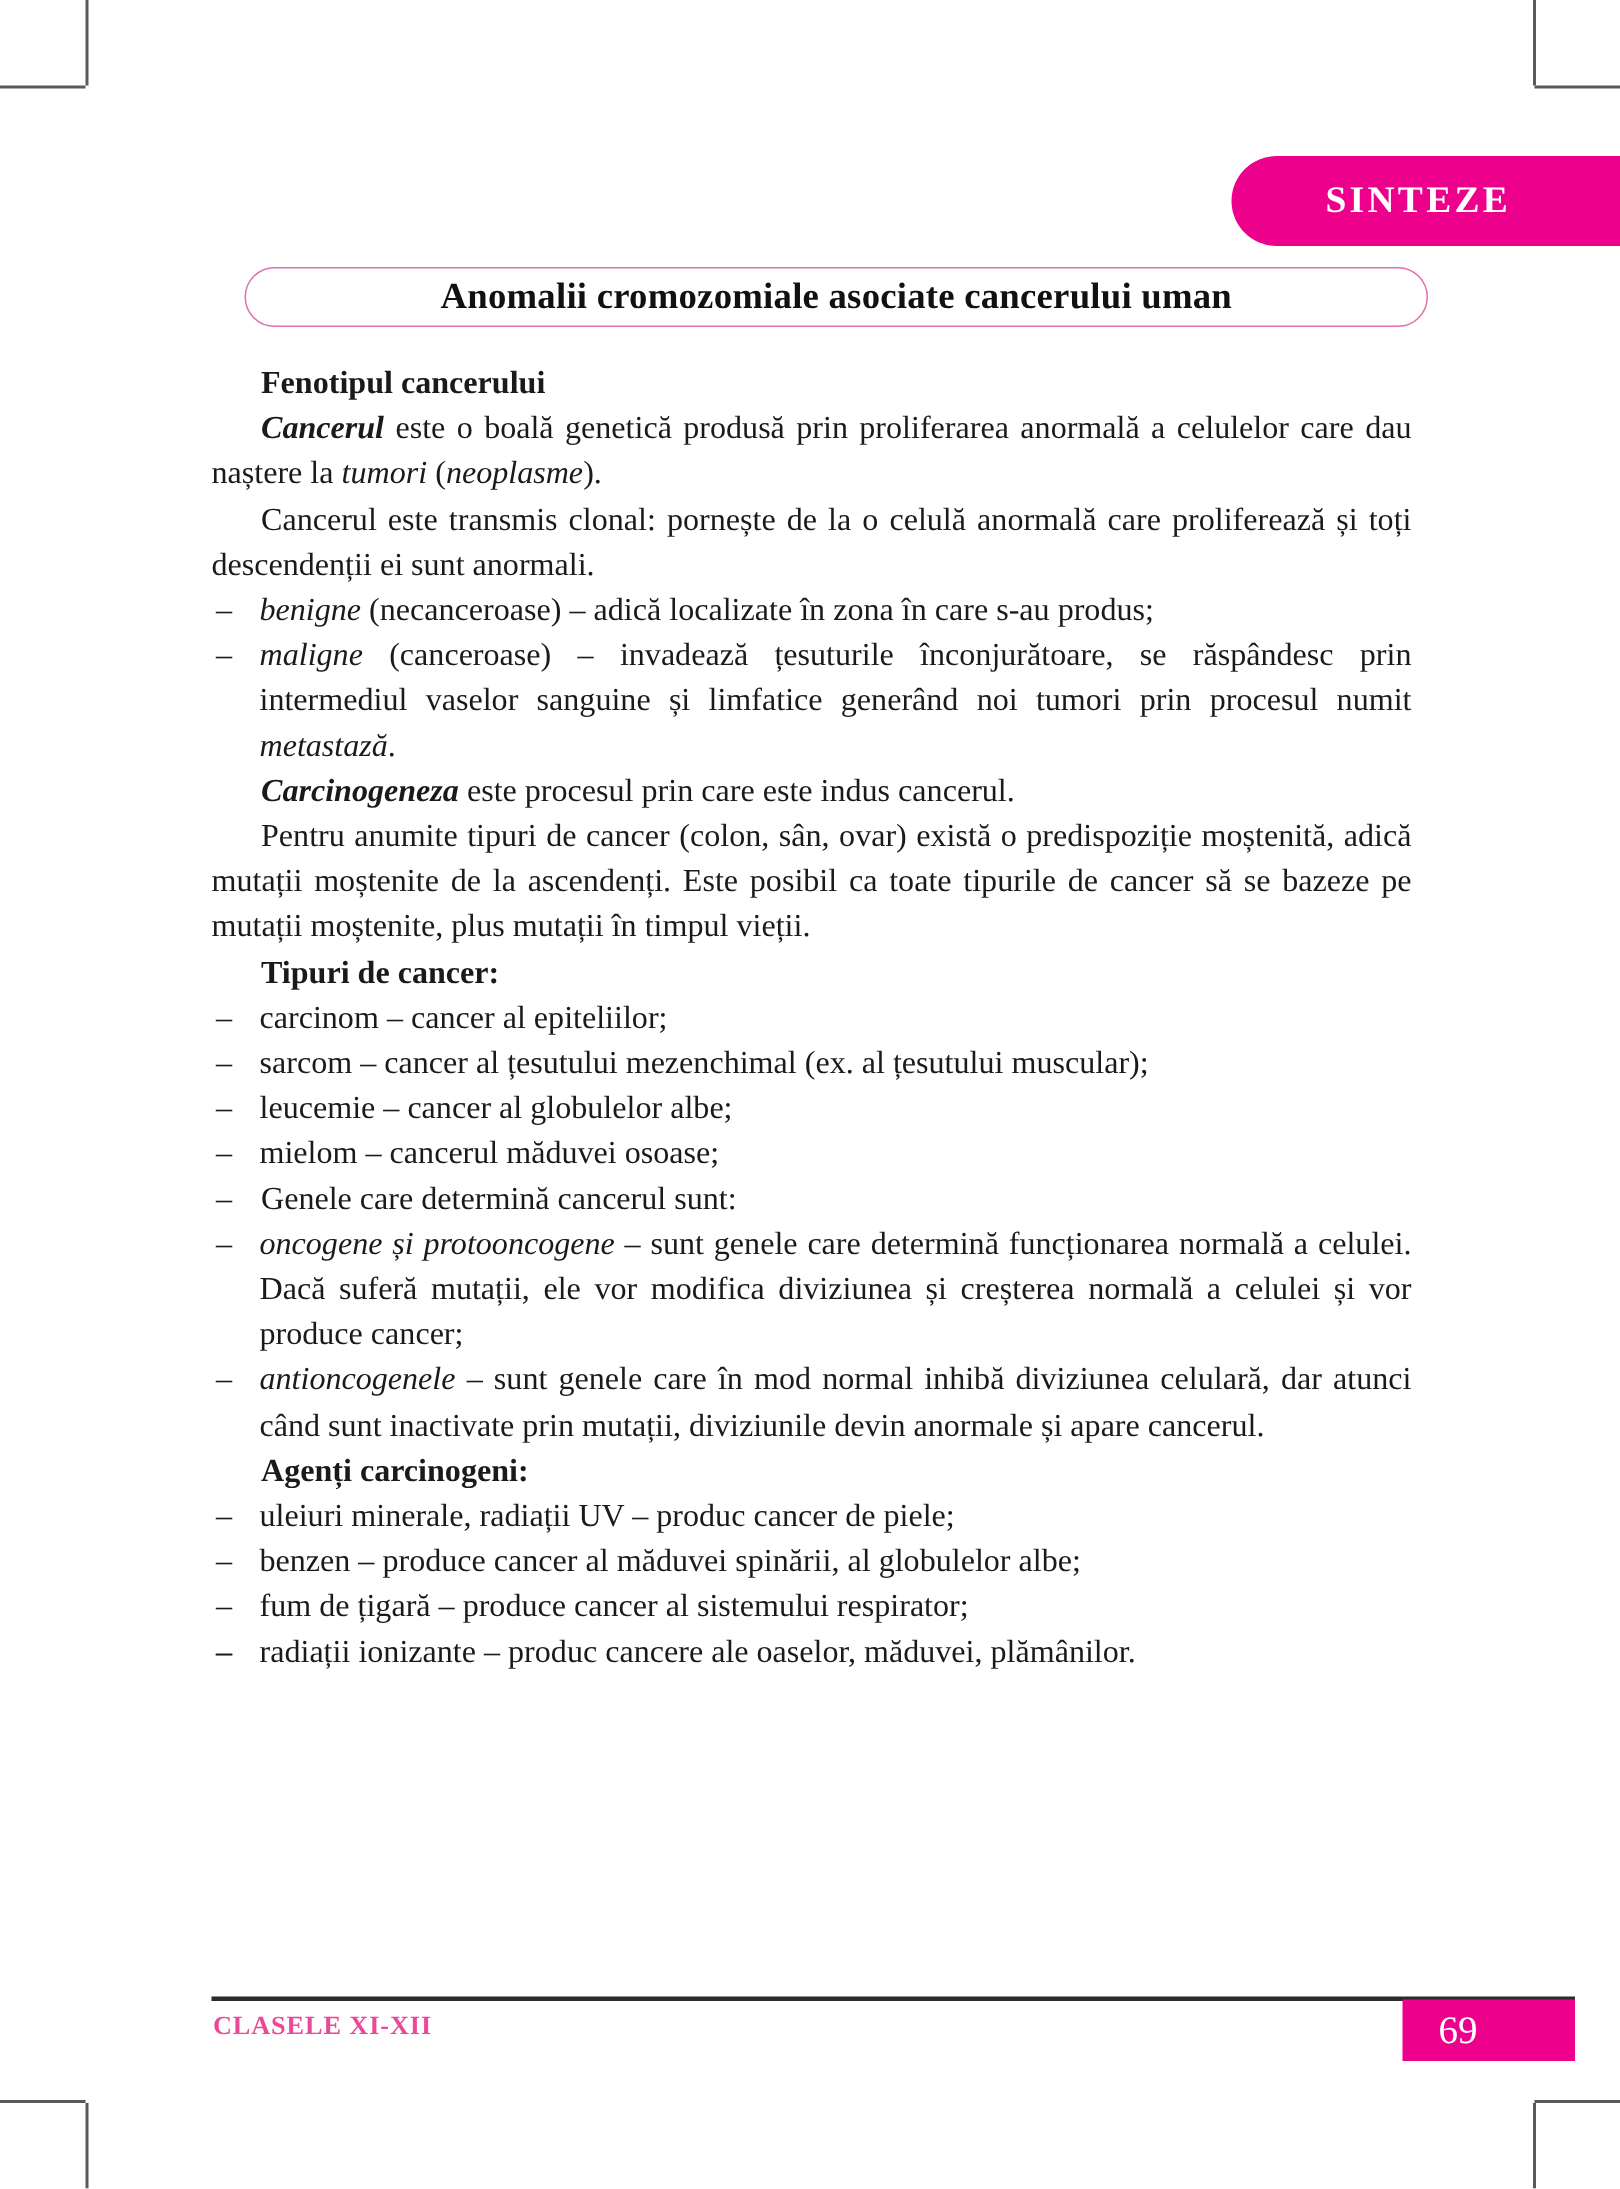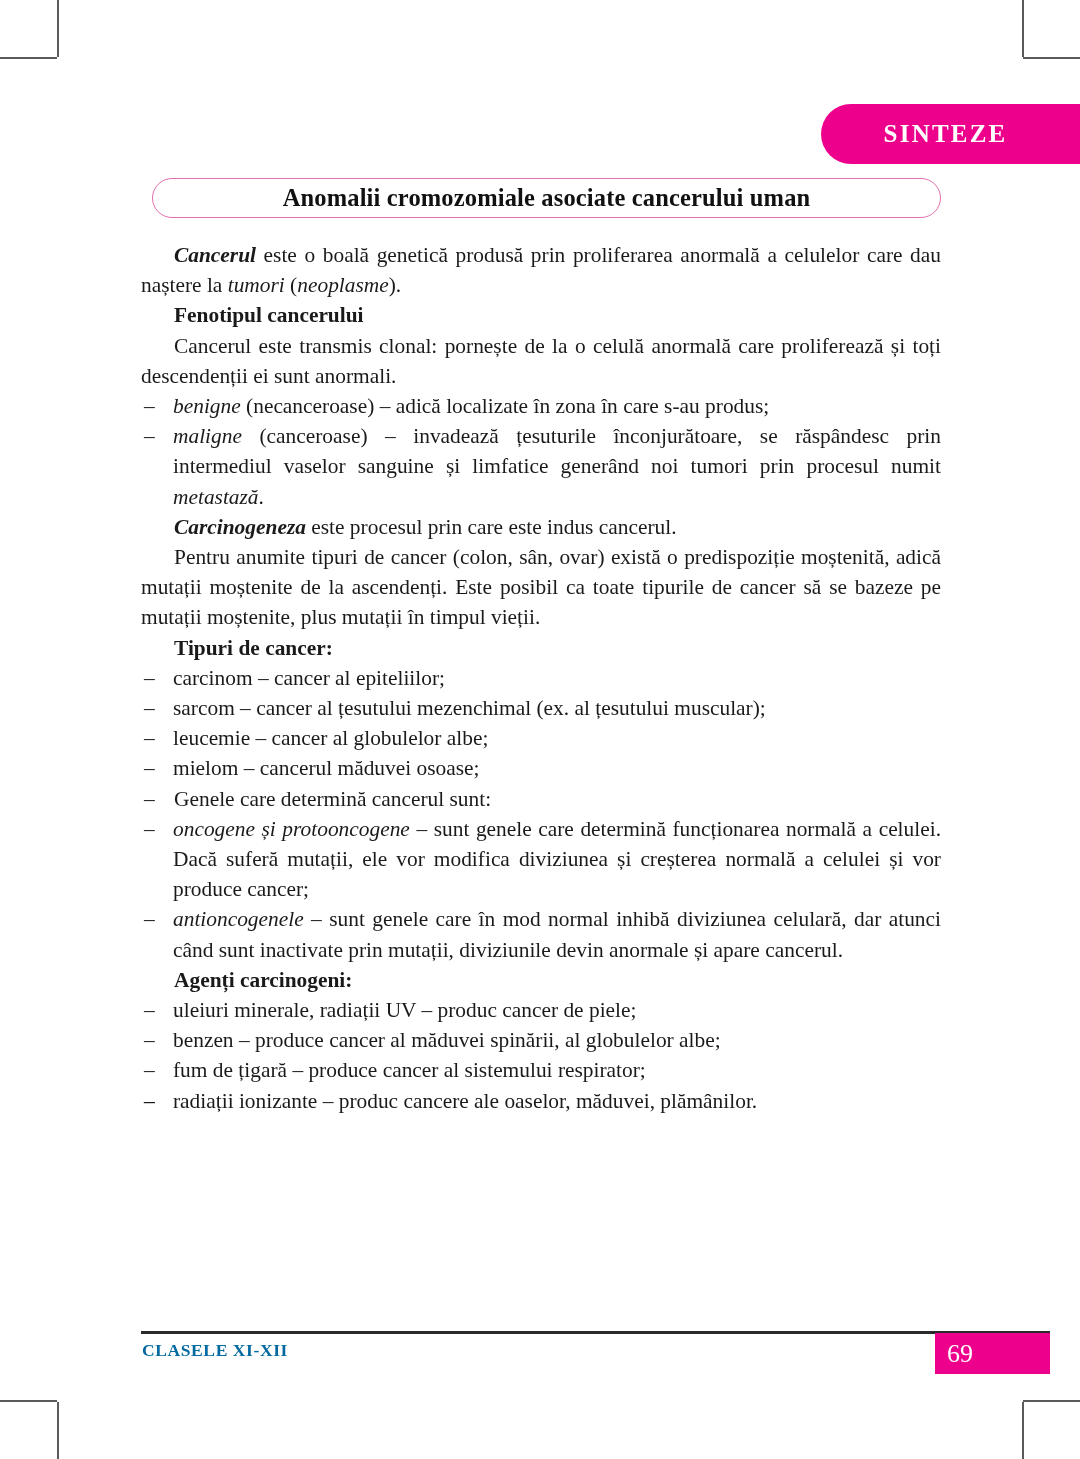--- a/index.html
+++ b/index.html
@@ -52,21 +52,21 @@
     color: #ffffff;
     font-size: 25px;
     font-weight: bold;
     letter-spacing: 2.2px;
     font-family: "Liberation Serif", "DejaVu Serif", serif;
   }
 
   
   .title-pill {
     position: absolute;
-    left: 152px;
+    left: 163px;
     top: 178px;
     width: 789px;
     height: 40px;
     border: 1.6px solid #e06fae;
     border-radius: 20px;
     box-sizing: border-box;
     display: flex;
     align-items: center;
     justify-content: center;
   }
@@ -128,39 +128,39 @@
     width: 909px;
     height: 3px;
     background: #2b2b2b;
   }
   .footer-label {
     position: absolute;
     left: 142px;
     top: 1340px;
     font-size: 17.5px;
     letter-spacing: 0.6px;
-    color: #0369a1;
+    color: #ec4899;
     font-weight: bold;
     font-variant: small-caps;
     text-transform: uppercase;
   }
   .page-box {
     position: absolute;
     left: 935px;
     top: 1333px;
     width: 115px;
     height: 41px;
     background: #ed008c;
     display: flex;
     align-items: center;
   }
   .page-number {
     color: #ffffff;
     font-size: 26px;
-    padding-left: 12px;
+    padding-left: 24px;
     font-family: "Liberation Serif", "DejaVu Serif", serif;
   }
 </style>
 </head>
 <body>
 
 <div class="crop-mark crop-v cm-tl-v"></div>
 <div class="crop-mark crop-h cm-tl-h"></div>
 <div class="crop-mark crop-v cm-tr-v"></div>
 <div class="crop-mark crop-h cm-tr-h"></div>
@@ -172,23 +172,23 @@
 <div class="section-tab">
   <span class="section-tab-label">SINTEZE</span>
 </div>
 
 <div class="title-pill">
   <span class="title-pill-text">Anomalii cromozomiale asociate cancerului uman</span>
 </div>
 
 <div class="content">
 
+  <p class="para heading">Fenotipul cancerului</p>
+
   <p class="para indent"><span class="bi">Cancerul</span><span> este o boală genetică produsă prin proliferarea anormală a celulelor care dau naștere la </span><span class="it">tumori</span><span> (</span><span class="it">neoplasme</span><span>).</span></p>
-
-  <p class="para heading">Fenotipul cancerului</p>
 
   <p class="para indent">Cancerul este transmis clonal: pornește de la o celulă anormală care proliferează și toți descendenții ei sunt anormali.</p>
 
 
   <div class="dash-item">
     <span class="dash">–</span><span class="it">benigne</span><span> (necanceroase) – adică localizate în zona în care s-au produs;</span>
   </div>
 
   <div class="dash-item">
     <span class="dash">–</span><span class="it">maligne</span><span> (canceroase) – invadează țesuturile înconjurătoare, se răspândesc prin intermediul vaselor sanguine și limfatice generând noi tumori prin procesul numit </span><span class="it">metastază</span><span>.</span>

